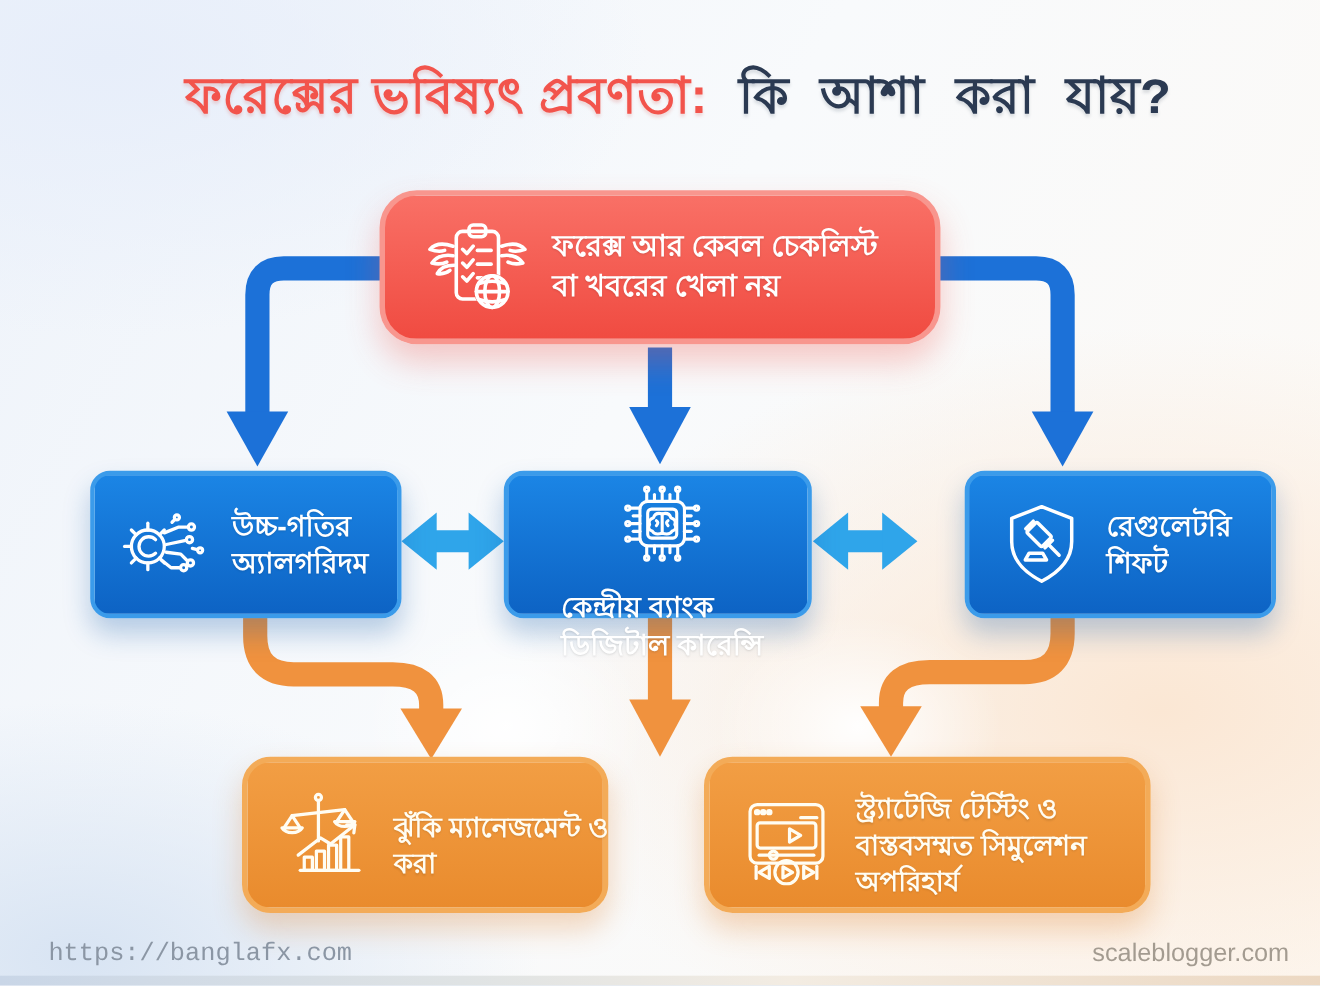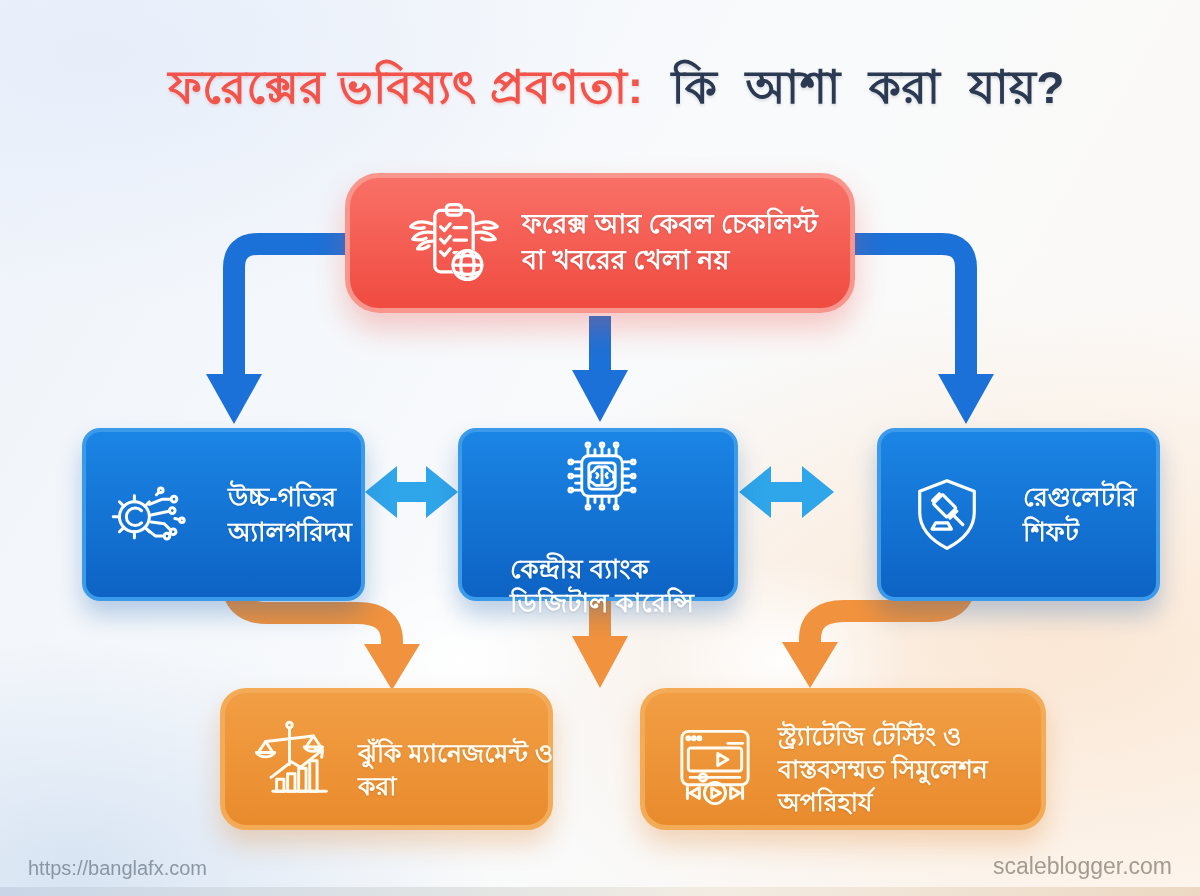--- a/index.html
+++ b/index.html
@@ -26,42 +26,42 @@
   .node{position:absolute;display:flex;align-items:center;box-sizing:border-box;color:#fff;}
   .node .txt{display:flex;flex-direction:column;font-weight:700;text-shadow:0 1px 2px rgba(0,0,0,.12);}
   .node .txt span{display:block;line-height:1.32;white-space:nowrap;}
   .icon{flex:0 0 auto;}
   .icon svg{display:block;}
   .icon *{stroke-linecap:round;stroke-linejoin:round;}
 
   .node.root{left:345px;top:173px;width:510px;height:140px;border-radius:34px;
     background:linear-gradient(180deg,#f97066 0%,#f04b41 100%);
     border:5px solid #f8968e;box-shadow:0 16px 30px rgba(238,84,72,.30);
-    padding:0 26px 0 56px;gap:20px;}
+    padding:0 26px 0 36px;gap:20px;}
   .node.root .txt{font-size:27px;}
 
-  .node.blue{top:428px;height:173px;border-radius:18px;
+  .node.blue{top:428px;height:134px;border-radius:18px;
     background:linear-gradient(180deg,#1b85e5 0%,#0d63c4 100%);
     border:4px solid #3b9bea;box-shadow:0 14px 24px rgba(18,88,168,.28);
-    padding:0 14px 0 22px;gap:32px;}
+    padding:0 14px 0 22px;gap:15px;}
   .node.blue .txt{font-size:26px;}
   .node.b1{left:82px;width:283px;}
   .node.b2{left:458px;width:280px;flex-direction:column;}
   .node.b3{left:859px;width:283px;margin-left:18px;}
 
   .node.orange{top:688px;height:142px;border-radius:26px;
     background:linear-gradient(180deg,#f29e44 0%,#e98b2d 100%);
     border:5px solid #f3ab58;box-shadow:0 14px 26px rgba(222,130,45,.30);
     padding:0 16px 0 24px;gap:17px;color:#fffdf3;}
   .node.orange .txt{font-size:25px;margin-top:21px;}
   .node.o1{left:220px;width:333px;}
   .node.o2{left:640px;width:406px;}
 
   .arrows{position:absolute;left:0;top:0;width:1200px;height:896px;pointer-events:none;}
-  .footer-left{position:absolute;left:28px;bottom:16px;font-size:20px;color:#8b96a4;}
+  .footer-left{position:absolute;left:44px;bottom:16px;font-size:23px;color:#8b96a4;font-family:Liberation Mono, monospace;}
   .footer-right{position:absolute;right:28px;bottom:16px;font-size:23px;color:#a39b90;}
 </style>
 </head>
 <body>
 
 <div class="canvas">
 
   <div class="glow g1"></div>
   <div class="glow g2"></div>
 

